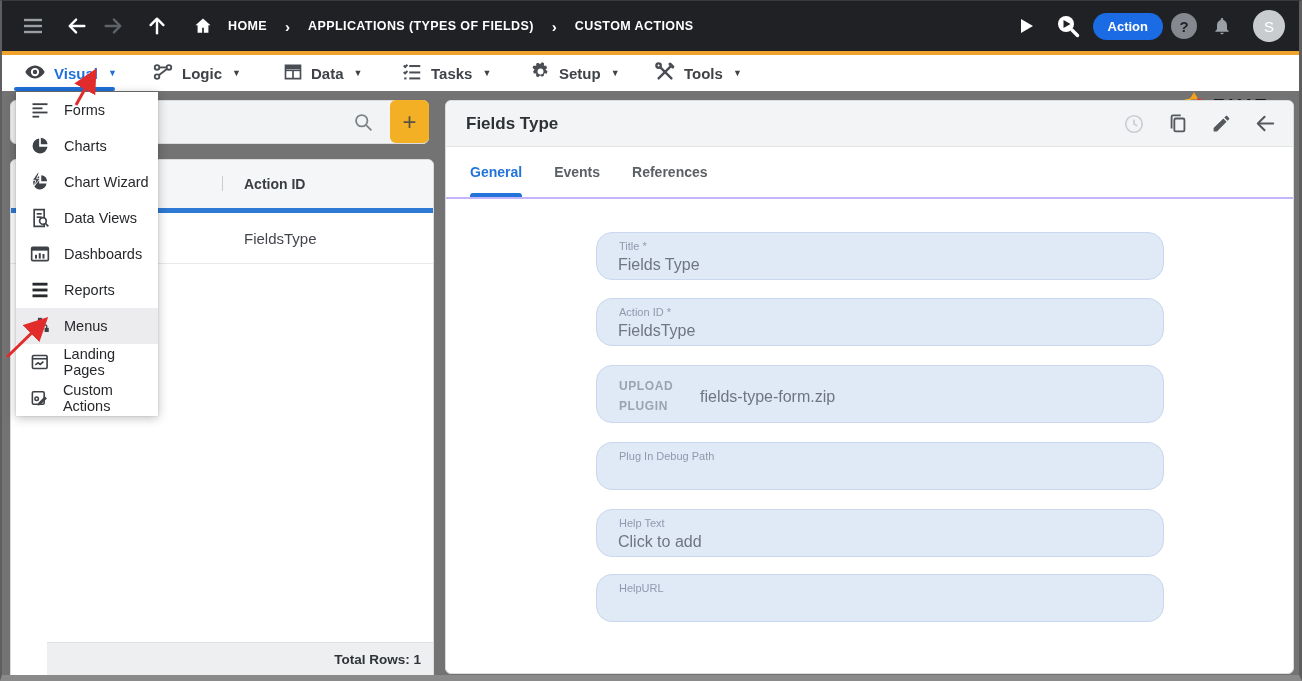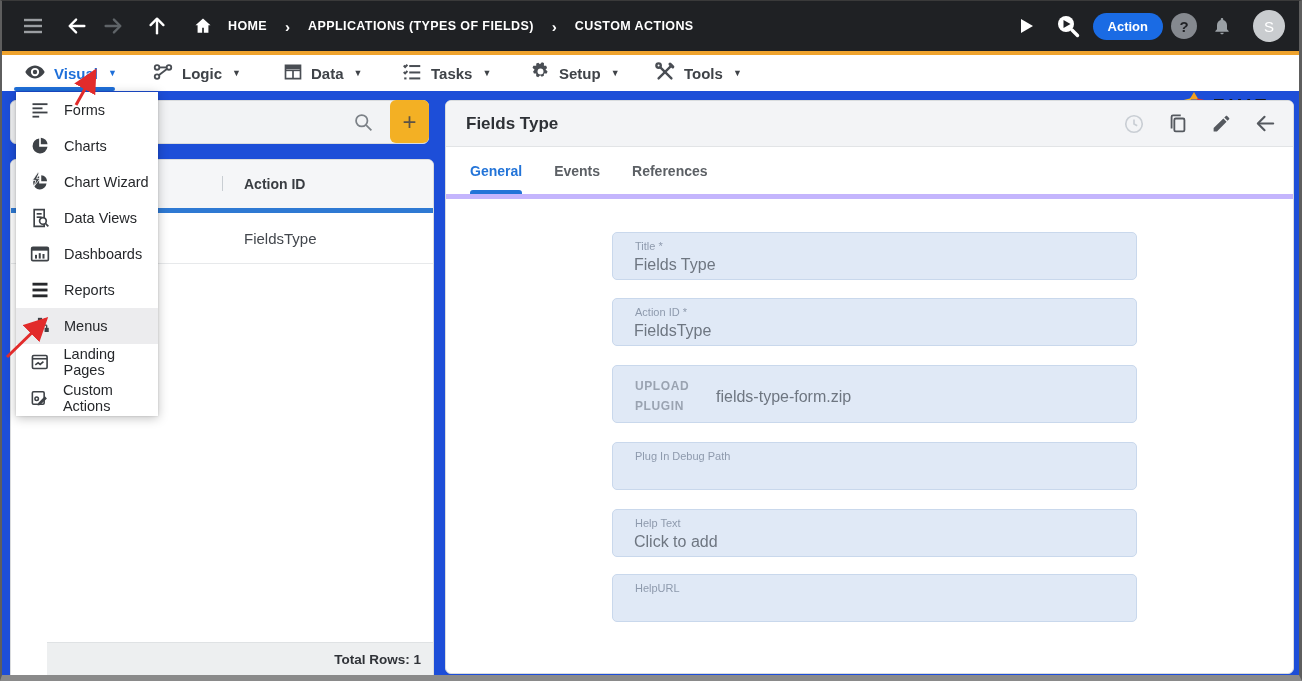--- a/index.html
+++ b/index.html
@@ -1,19 +1,19 @@
 <!DOCTYPE html>
 <html><head>
 <meta charset="utf-8">
 <style>
   * { margin:0; padding:0; box-sizing:border-box; }
   body { font-family:"Liberation Sans", sans-serif; background:#fff; }
   .page { position:relative; width:1302px; height:681px; overflow:hidden;
           border-left:2px solid #5e5e5e; border-right:3px solid #5e5e5e;
-          border-top:1px solid #3a3a3a; border-bottom:6px solid #8a8a8a; background:#1d4ed8; }
+          border-top:1px solid #3a3a3a; border-bottom:6px solid #8a8a8a; background:#737373; }
 
   
   .topbar { height:50px; background:#1f2124; display:flex; align-items:center; padding:0 14px; }
   .tb-left { display:flex; align-items:center; gap:2px; flex:1; }
   .tb-btn { width:34px; height:34px; display:flex; align-items:center; justify-content:center; cursor:pointer; }
   .crumb { color:#fff; font-size:12.5px; font-weight:bold; letter-spacing:.4px; padding:0 6px; cursor:pointer; white-space:nowrap; }
   .crumb-sep { color:#fff; font-size:15px; font-weight:bold; padding:0 10px; }
   .tb-right { display:flex; align-items:center; gap:8px; }
   .chatbot-btn { background:#1a6be4; color:#fff; font-size:13px; font-weight:bold; border:none;
                  border-radius:14px; padding:6px 15px; cursor:pointer; }
@@ -52,27 +52,27 @@
                  font-size:13.5px; font-weight:bold; color:#303338;margin-left:36px; }
 
   
   .detail-card { position:absolute; left:443px; top:99px; width:849px; height:574px; background:#fff;
                  border:1px solid #d9dcde; border-radius:6px; overflow:hidden; }
   .detail-header { position:relative; height:46px; background:#f3f4f6; border-bottom:1px solid #e2e4e6;
                    display:flex; align-items:center; padding:0 16px 0 20px; }
   .detail-title { font-size:17px; font-weight:bold; color:#2e3136; flex:1; }
   .hdr-icons { display:flex; align-items:center; gap:22px; }
   .hdr-ico { cursor:pointer; display:flex; }
-  .tabs { position:relative; height:52px; border-bottom:5px solid #c4b5fd; display:flex; align-items:center;
+  .tabs { position:relative; height:52px; border-bottom:2px solid #c4b5fd; display:flex; align-items:center;
           gap:32px; padding-left:24px; }
   .tab { font-size:14px; font-weight:bold; color:#5c6065; cursor:pointer; }
   .tab.active { color:#2374d8; }
   .tab-underline { position:absolute; left:24px; bottom:0; width:52px; height:4px; background:#2374d8; border-radius:3px 3px 0 0; }
-  .field { position:absolute; left:166px; width:525px; height:48px; background:#e0e9f6;
-           border:1px solid #c9d8ec; border-radius:5px; cursor:pointer; }
+  .field { position:absolute; left:150px; width:568px; height:48px; background:#e0e9f6;
+           border:1px solid #c9d8ec; border-radius:16px; cursor:pointer; }
   .field-label { position:absolute; left:22px; top:7px; font-size:11px; color:#8e9aad; }
   .field-value { position:absolute; left:21px; top:23px; font-size:16px; color:#6e7681; }
   .upload-label { position:absolute; left:22px; top:10px; font-size:12px; font-weight:bold; color:#9aa3b1;
                   letter-spacing:.6px; line-height:20px; text-transform:uppercase; }
   .upload-value { position:absolute; left:103px; top:22px; font-size:16px; color:#6e7681; }
 
   
   .dropdown { position:absolute; left:14px; top:91px; width:142px; background:#fff; z-index:50;
               box-shadow:0 2px 10px rgba(0,0,0,.25), 0 0 2px rgba(0,0,0,.15); }
   .dd-item { height:36px; display:flex; align-items:center; gap:14px; padding-left:14px;

